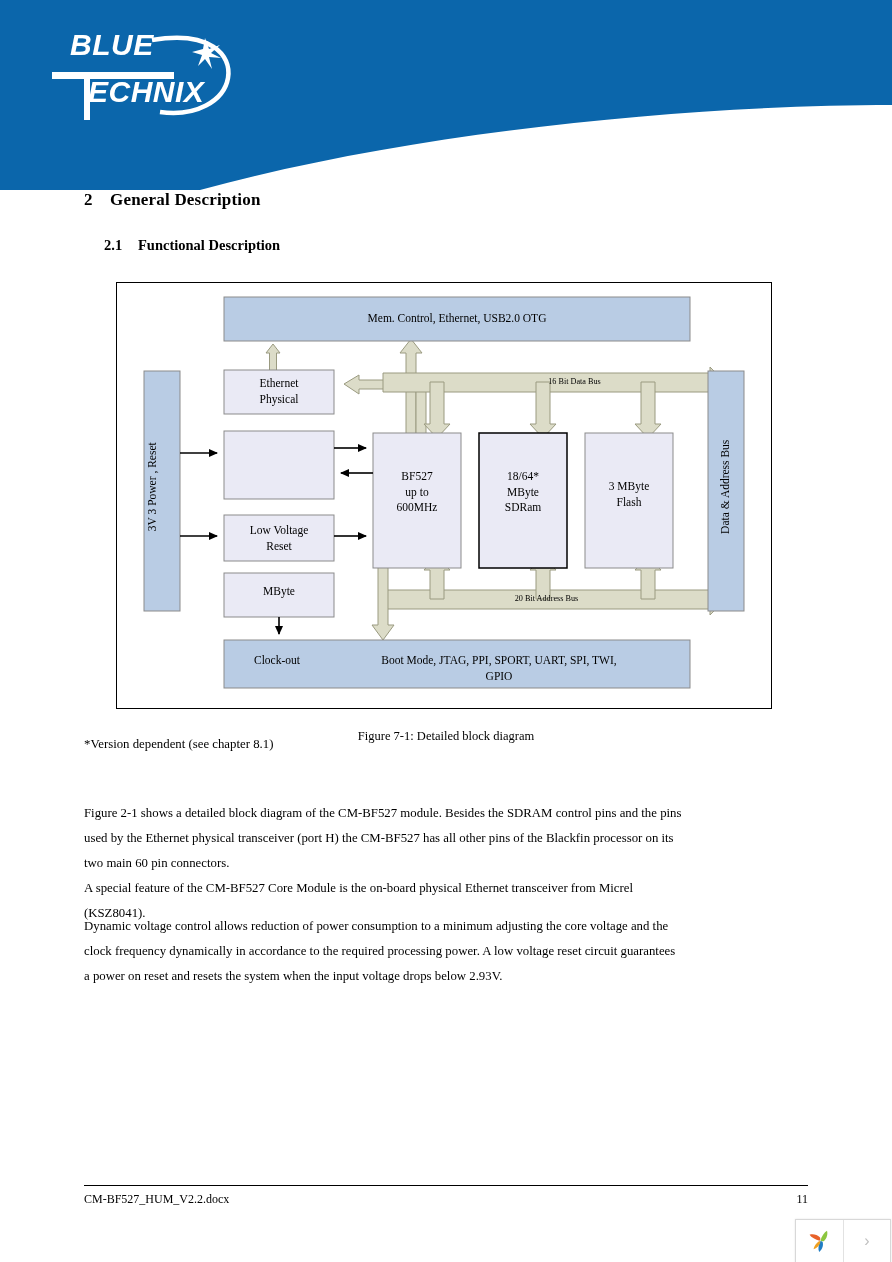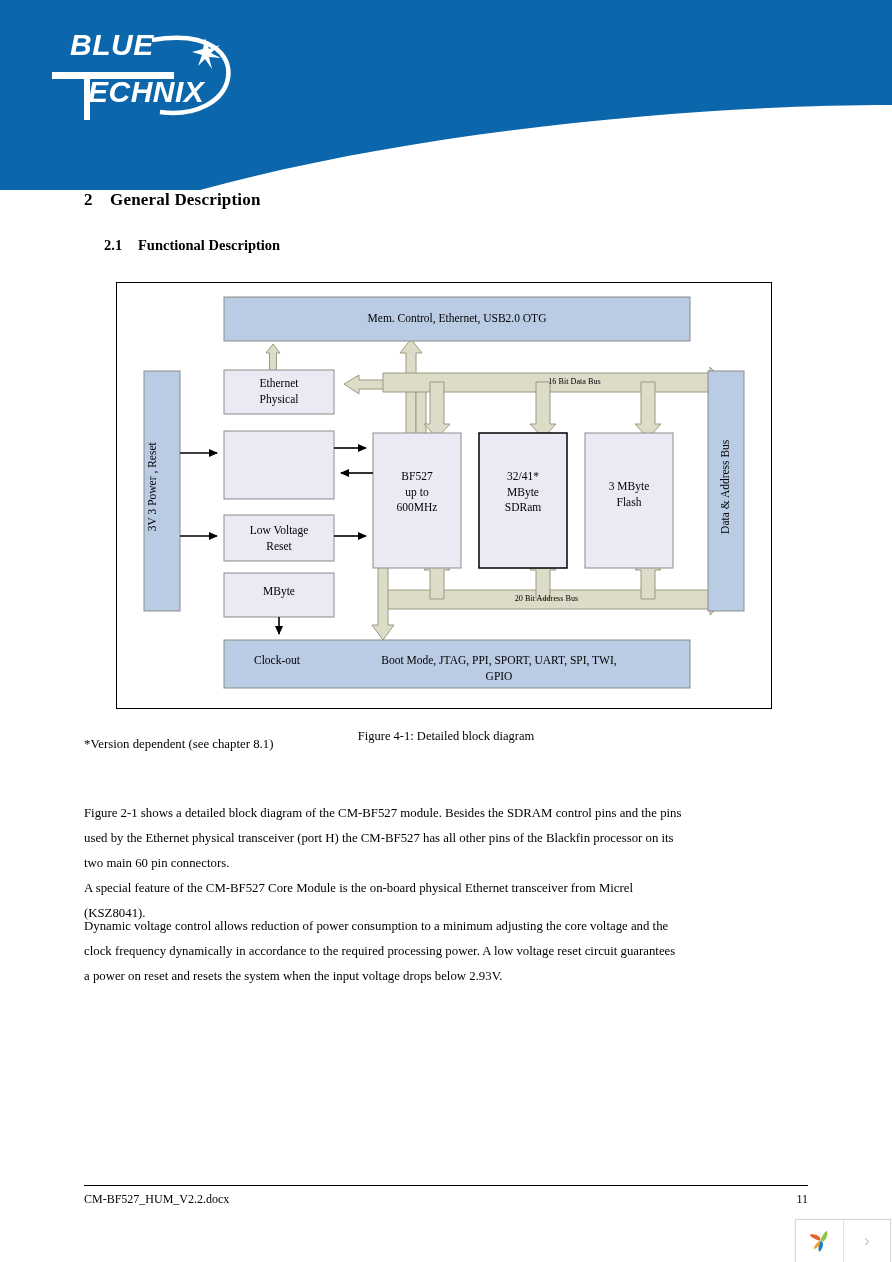--- a/index.html
+++ b/index.html
@@ -251,38 +251,38 @@
 
   <div class="dlabel" style="left:107px; top:240px; width:110px; font-size:11.5px;">Low Voltage
 Reset</div>
 
   <div class="dlabel" style="left:107px; top:301px; width:110px; font-size:11.5px;">MByte</div>
 
   <div class="dlabel" style="left:256px; top:186px; width:88px; font-size:11.5px;">BF527
 up to
 600MHz</div>
 
-  <div class="dlabel" style="left:362px; top:186px; width:88px; font-size:11.5px;">32/41*
+  <div class="dlabel" style="left:362px; top:186px; width:88px; font-size:11.5px;">18/64*
 MByte
 SDRam</div>
 
   <div class="dlabel" style="left:468px; top:196px; width:88px; font-size:11.5px;">3 MByte
 Flash</div>
 
   <div class="dlabel" style="left:266px; top:93px; width:327px; font-size:8.2px;padding-left:28px;">16 Bit Data Bus</div>
 
   <div class="dlabel" style="left:266px; top:310px; width:327px; font-size:8.2px;">20 Bit Address Bus</div>
 
   <div class="dlabel" style="left:110px; top:370px; width:100px; font-size:11.5px;">Clock-out</div>
 
   <div class="dlabel" style="left:212px; top:370px; width:340px; font-size:11.5px;">Boot Mode, JTAG, PPI, SPORT, UART, SPI, TWI,
 GPIO</div>
 </div>
 
-<div class="figcaption">Figure 4-1: Detailed block diagram</div>
+<div class="figcaption">Figure 7-1: Detailed block diagram</div>
 
 <div class="para" id="note-version">*Version dependent (see chapter 8.1)</div>
 <div class="para" id="para-1">Figure 2-1 shows a detailed block diagram of the CM-BF527 module. Besides the SDRAM control pins and the pins used by the Ethernet physical transceiver (port H) the CM-BF527 has all other pins of the Blackfin processor on its two main 60 pin connectors.</div>
 <div class="para" id="para-2">A special feature of the CM-BF527 Core Module is the on-board physical Ethernet transceiver from Micrel (KSZ8041).</div>
 <div class="para" id="para-3">Dynamic voltage control allows reduction of power consumption to a minimum adjusting the core voltage and the clock frequency dynamically in accordance to the required processing power. A low voltage reset circuit guarantees a power on reset and resets the system when the input voltage drops below 2.93V.</div>
 
 <div id="footer-rule"></div>
 <div id="footer-doc">CM-BF527_HUM_V2.2.docx</div>
 <div id="footer-page">11</div>
 

